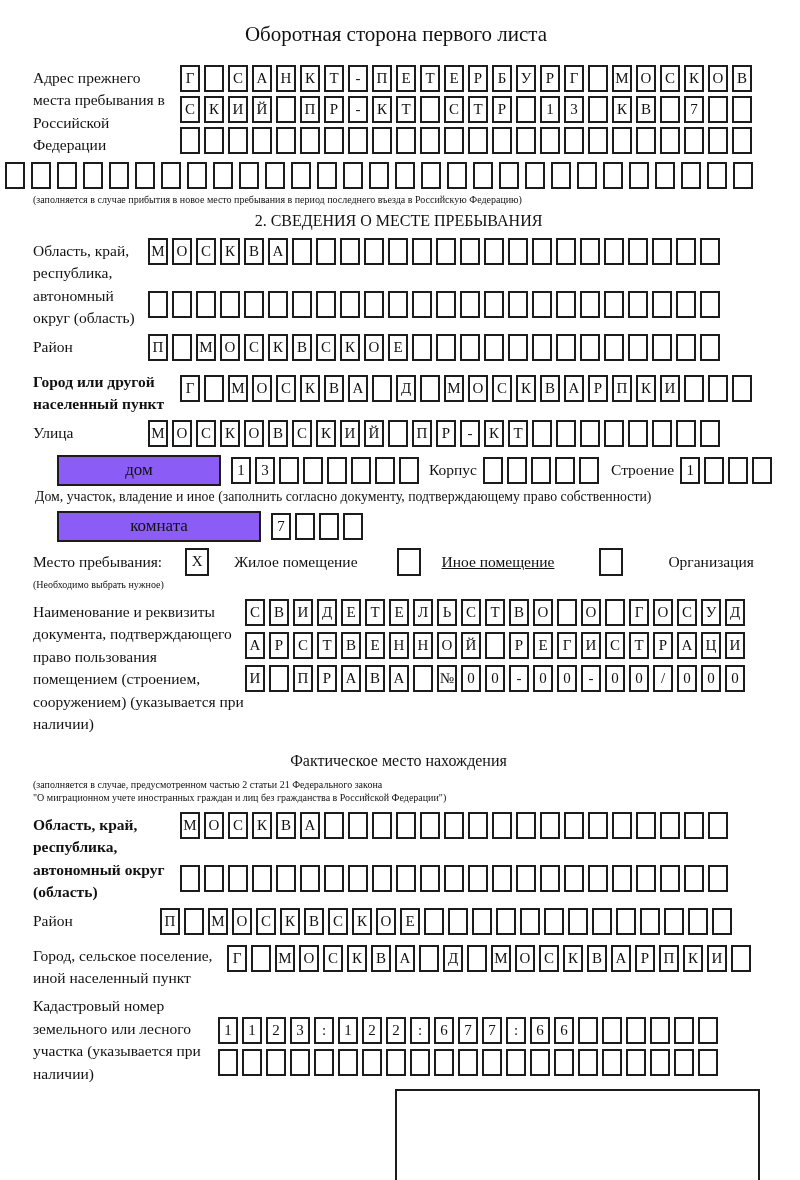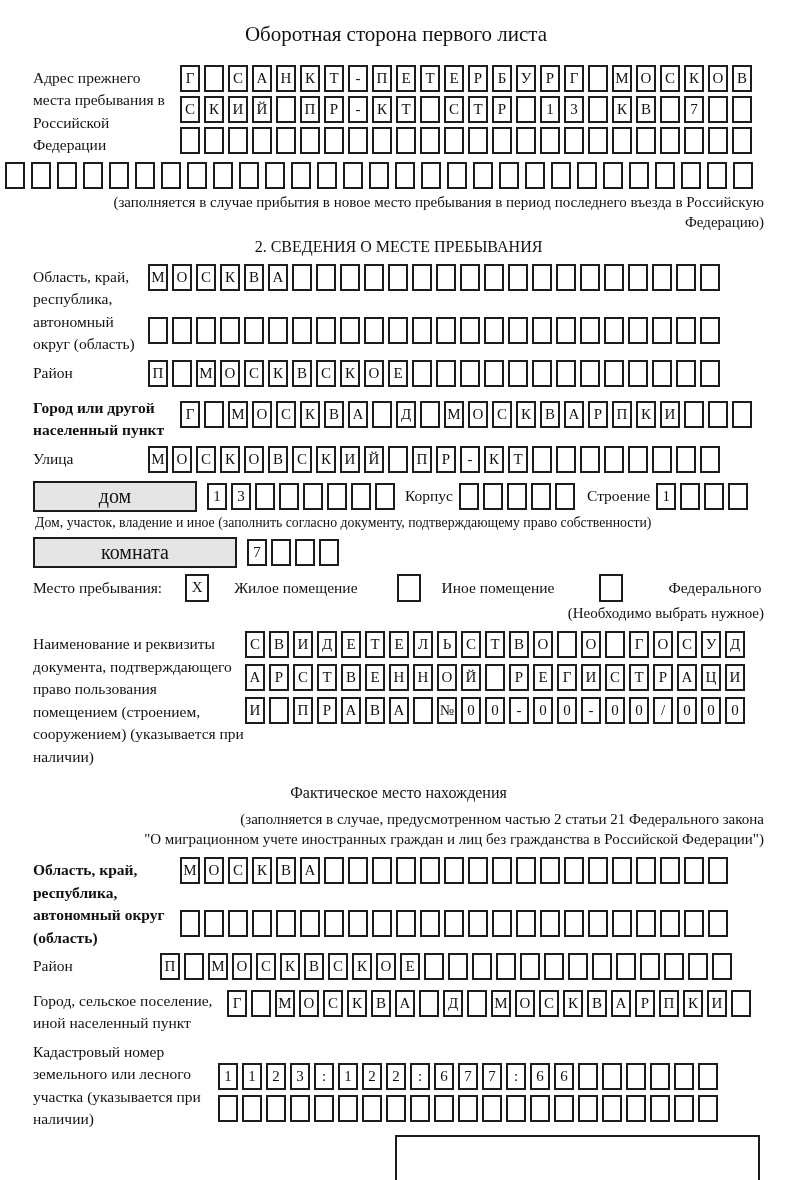--- a/index.html
+++ b/index.html
@@ -17,28 +17,28 @@
     display:flex;align-items:center;justify-content:center;
     font-size:15px;line-height:1;background:#fff;
   }
   .row-wide{gap:6px;margin-left:-28px;}
   
   .group{display:flex;align-items:flex-start;margin-bottom:4px;}
   .glabel{font-size:15.5px;line-height:1.45;flex:0 0 auto;padding-top:2px;}
   .gcells{display:flex;flex-direction:column;}
   .w145{width:147px;} .w115{width:115px;} .w147{width:147px;font-weight:bold;} .w127{width:127px;}
   .w194{width:194px;} .w185{width:185px;} .w212{width:212px;}
-  .caption{font-size:15px;text-align:right;margin:2px 0 6px 0;line-height:1.3;}
+  .caption{font-size:10px;text-align:left;margin:2px 0 6px 0;line-height:1.3;}
   .caption-left{font-size:13.8px;margin:0 0 6px 2px;}
   .h-bold{font-weight:normal;font-size:16px;text-align:center;margin:6px 0 8px 0;}
   
   .inline-row{display:flex;align-items:center;margin-bottom:3px;}
   .named-box{
     border:2px solid #1c1c1c;height:27px;display:flex;align-items:center;
-    justify-content:center;font-size:20px;background:#e5e5e5;flex:0 0 auto;
+    justify-content:center;font-size:17px;background:#8b5cf6;flex:0 0 auto;margin-left:24px;
   }
   .lbl-inline{font-size:15.5px;flex:0 0 auto;}
   
   .chk{
     width:20px;height:24px;border:2px solid #1c1c1c;display:flex;align-items:center;
     justify-content:center;font-size:15px;flex:0 0 auto;background:#fff;
   }
   .stay-row{display:flex;align-items:center;font-size:15.5px;margin:6px 0 2px 0;gap:15px;}
   
   .mark-wrap{margin-left:362px;width:400px;}
@@ -355,23 +355,23 @@
         <span class="cell"></span>
         <span class="cell"></span>
       </div>
   </div>
 
   <div class="stay-row">
     <span>Место пребывания:</span>
     <span class="chk" style="margin-left:8px;">X</span>
     <span style="margin-left:10px;">Жилое помещение</span>
     <span class="chk" style="margin-left:24px;"></span>
-    <span style="margin-left:6px;">Иное помещение</span>
+    <span style="margin-left:6px;text-decoration:underline;">Иное помещение</span>
     <span class="chk" style="margin-left:30px;"></span>
-    <span style="margin-left:30px;">Федерального</span>
+    <span style="margin-left:30px;">Организация</span>
   </div>
   <div class="caption" style="margin:0 0 8px 0;">(Необходимо выбрать нужное)</div>
 
   <div class="group">
     <div class="glabel w212">Наименование и реквизиты документа, подтверждающего право пользования помещением (строением, сооружением) (указывается при наличии)</div>
     <div class="gcells">
       <div class="cellrow" style="margin-bottom:6px;">
           <span class="cell">С</span>
           <span class="cell">В</span>
           <span class="cell">И</span>

